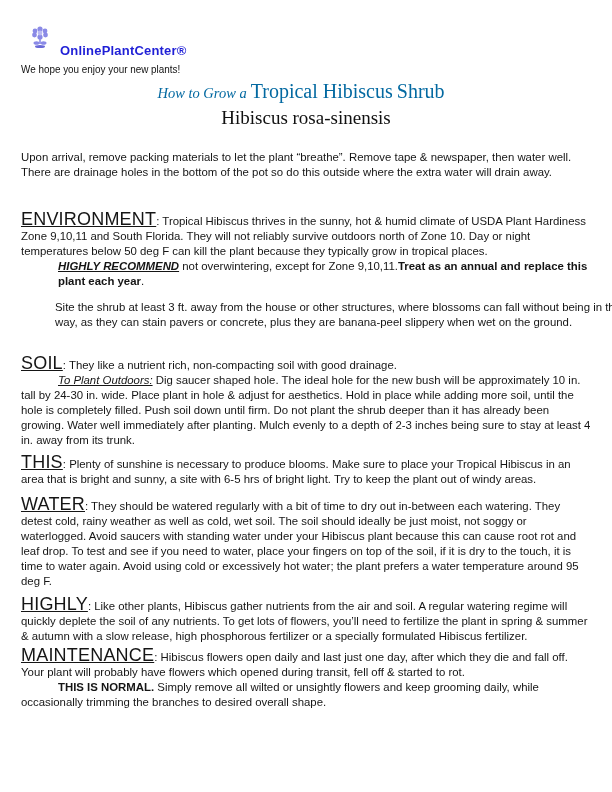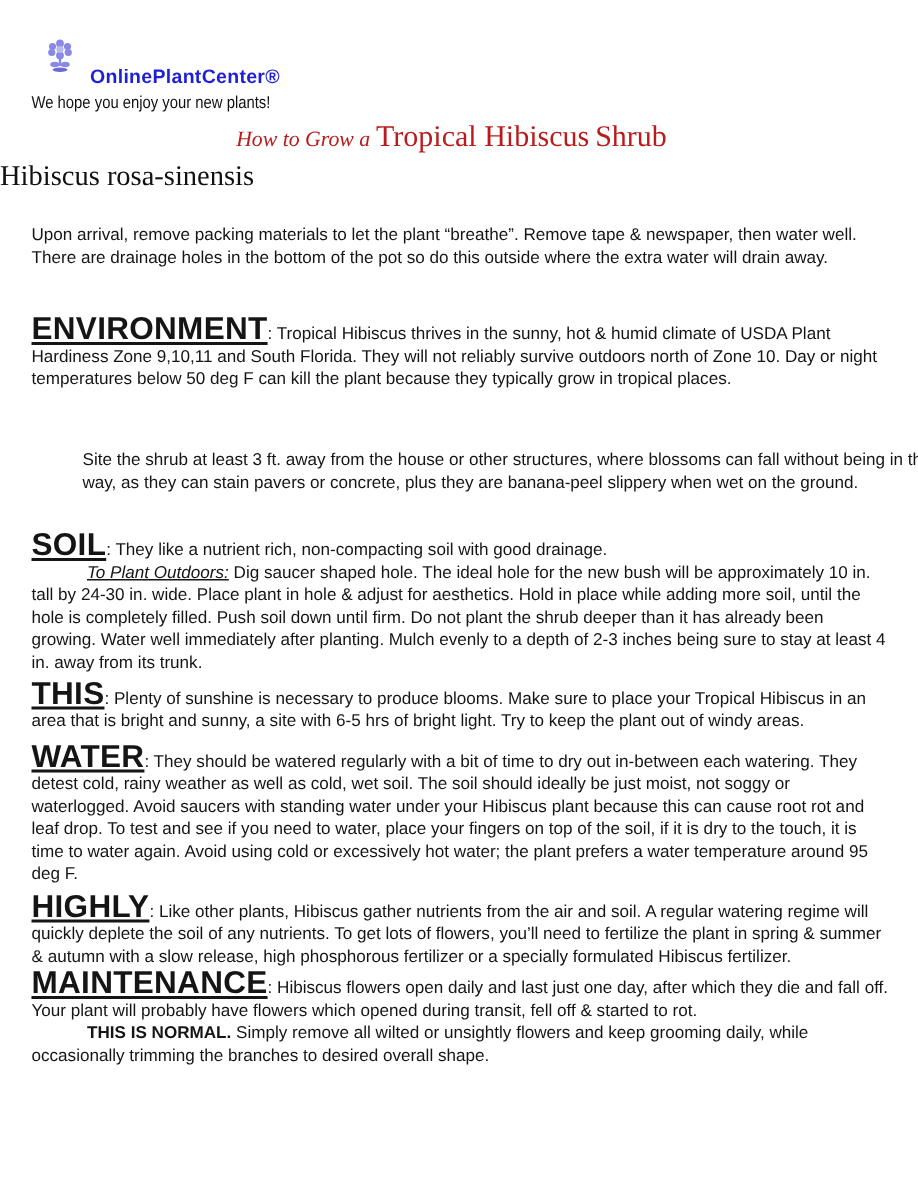--- a/index.html
+++ b/index.html
@@ -1,25 +1,25 @@
 <!DOCTYPE html>
 <html><head>
   <meta charset="utf-8">
   <style>
     html, body { margin: 0; padding: 0; background: #ffffff; }
     body { width: 612px; height: 792px; position: relative; overflow: hidden; font-family: "Liberation Sans", sans-serif; color: #111; }
     .logo-icon { position: absolute; left: 31px; top: 26px; width: 18px; height: 22px; }
     .brand { position: absolute; left: 60px; top: 43px; font-family: Liberation Sans, sans-serif; font-weight: bold; font-size: 13px; color: #1f1fd6; letter-spacing: 0.2px; }
     .tagline { position: absolute; left: 21px; top: 63px; font-family: "Liberation Sans", sans-serif; font-size: 11.5px; transform: scaleX(0.86); transform-origin: left top; color: #111; }
-    .title { position: absolute; left: 0; width: 602px; top: 80px; text-align: center; font-family: "Liberation Serif", serif; color: #b91c1c; }
+    .title { position: absolute; left: 0; width: 602px; top: 80px; text-align: center; font-family: "Liberation Serif", serif; color: #0369a1; }
     .title .script { font-style: italic; font-size: 14.5px; }
     .title .main { font-size: 20px; }
-    .subtitle { position: absolute; left: 0; width: 612px; top: 107px; text-align: left; font-family: "Liberation Serif", serif; font-size: 19px; color: #111; }
+    .subtitle { position: absolute; left: 0; width: 612px; top: 107px; text-align: center; font-family: "Liberation Serif", serif; font-size: 19px; color: #111; }
     .para { position: absolute; left: 21px; width: 572px; font-size: 11.4px; line-height: 15px; color: #151515; }
-    .heading { font-weight: bold; text-decoration: underline; font-size: 21px; letter-spacing: 0.2px; }
+    .heading { font-weight: normal; text-decoration: underline; font-size: 18px; letter-spacing: 0.2px; }
     .indent { padding-left: 37px; }
     .it-u { font-style: italic; text-decoration: underline; }
     .b { font-weight: bold; }
     .bui { font-weight: bold; font-style: italic; text-decoration: underline; }
     .footer { position: absolute; left: 418px; top: 755px; font-family: "DejaVu Serif", serif; font-size: 9.5px; color: #1f1fd6; margin-top: 40px; }
   </style>
 </head>
 <body>
 
 <svg class="logo-icon" viewBox="0 0 18 22">
@@ -44,20 +44,23 @@
   <span class="script">How to Grow a</span>
   <span class="main">Tropical Hibiscus</span>
   <span class="main">Shrub</span>
 </div>
 <div class="subtitle">Hibiscus rosa-sinensis</div>
 
 <div class="para" style="top:150px;">Upon arrival, remove packing materials to let the plant “breathe”.  Remove tape &amp; newspaper, then water well.  There are drainage holes in the bottom of the pot so do this outside where the extra water will drain away.</div>
 
 <div class="para" style="top:212px;">
   <span class="heading">ENVIRONMENT</span><span>: Tropical Hibiscus thrives in the sunny, hot &amp; humid climate of USDA Plant Hardiness Zone 9,10,11 and South Florida. They will not reliably survive outdoors north of Zone 10.  Day or night temperatures below 50 deg F can kill the plant because they typically grow in tropical places.</span>
+  <div class="indent">
+    <span class="bui">HIGHLY RECOMMEND</span><span> not overwintering, except for Zone 9,10,11.</span><span class="b">Treat as an annual and replace this plant each year</span><span>.</span>
+  </div>
 </div>
 
 <div class="para" style="top:300px;margin-left:34px;">Site the shrub at least 3 ft. away from the house or other structures, where blossoms can fall without being in the way, as they can stain pavers or concrete, plus they are banana-peel slippery when wet on the ground.</div>
 
 <div class="para" style="top:356px;">
   <span class="heading">SOIL</span><span>: They like a nutrient rich, non-compacting soil with good drainage.</span><br>
   <span style="padding-left:37px;"></span><span class="it-u">To Plant Outdoors:</span><span>  Dig saucer shaped hole.  The ideal hole for the new bush will be approximately 10 in. tall by 24-30 in. wide.  Place plant in hole &amp; adjust for aesthetics.  Hold in place while adding more soil, until the hole is completely filled.  Push soil down until firm.  Do not plant the shrub deeper than it has already been growing.  Water well immediately after planting.  Mulch evenly to a depth of 2-3 inches being sure to stay at least 4 in. away from its trunk.</span>
 </div>
 
 <div class="para" style="top:455px;">

